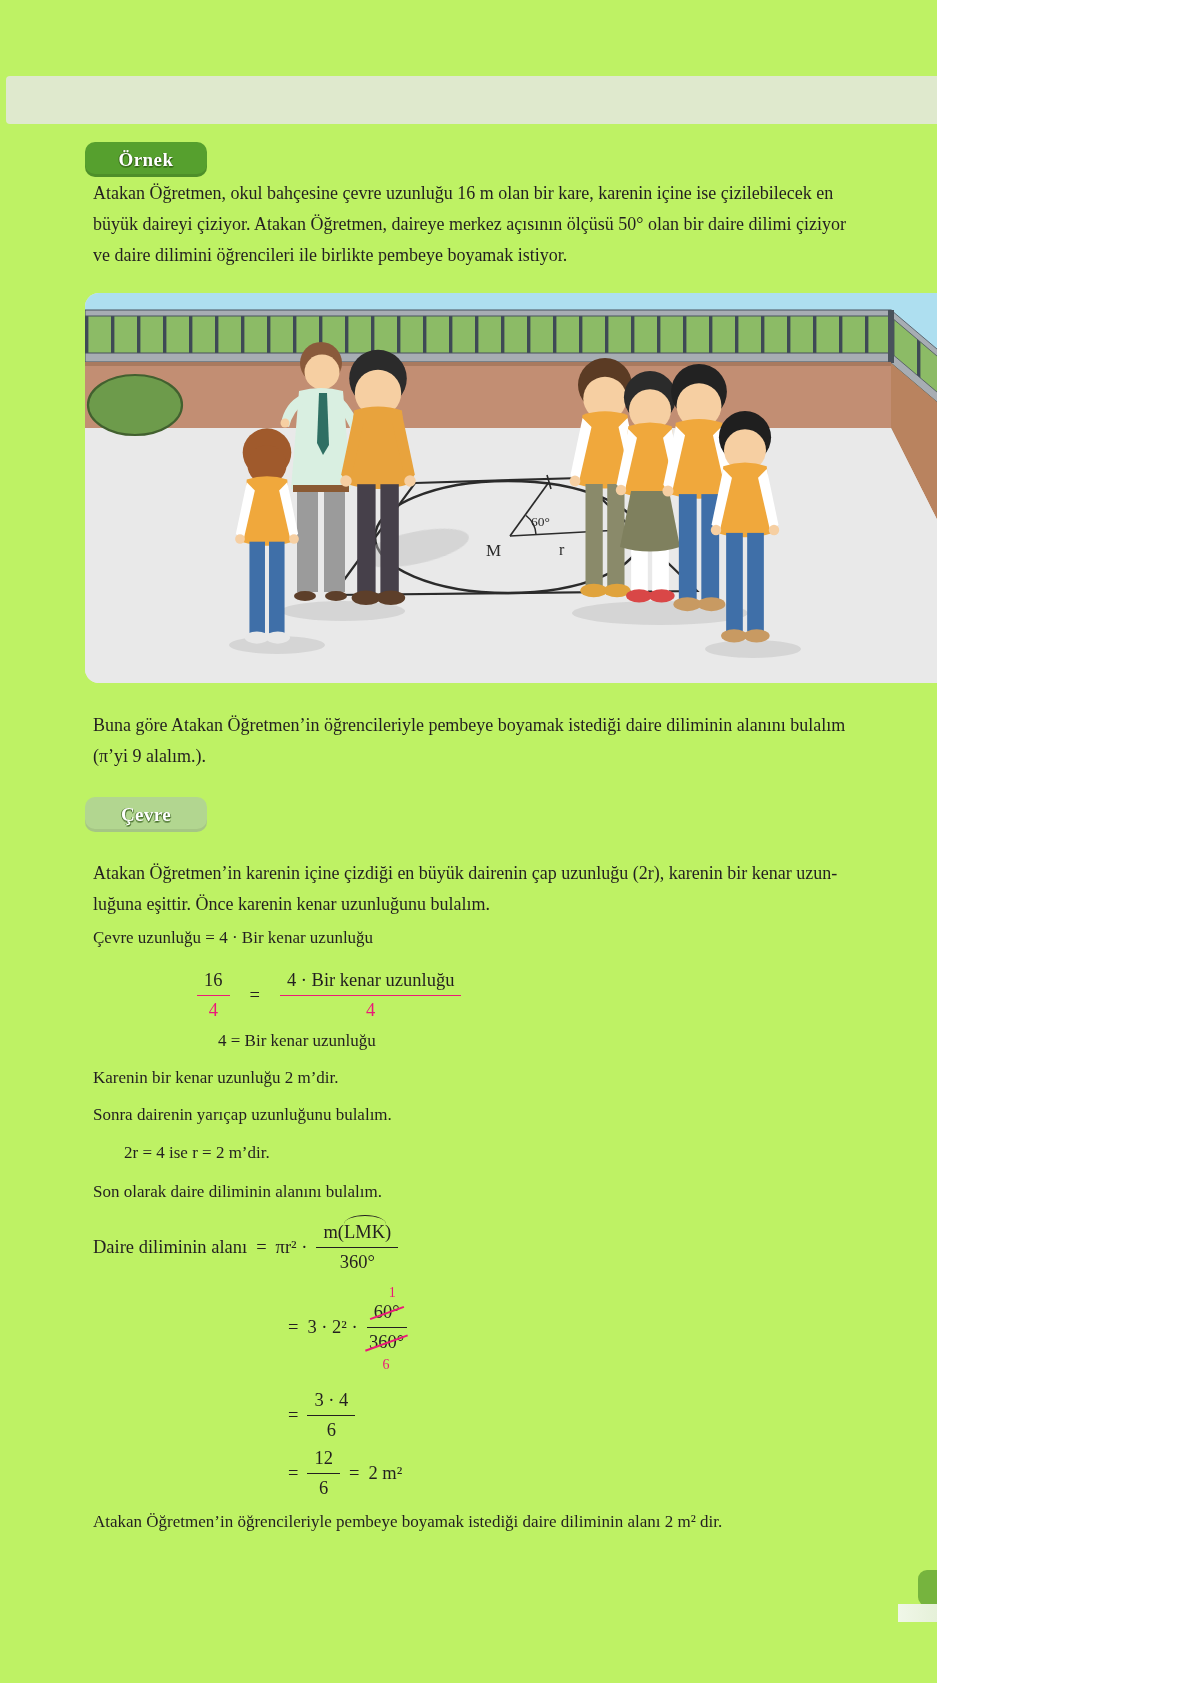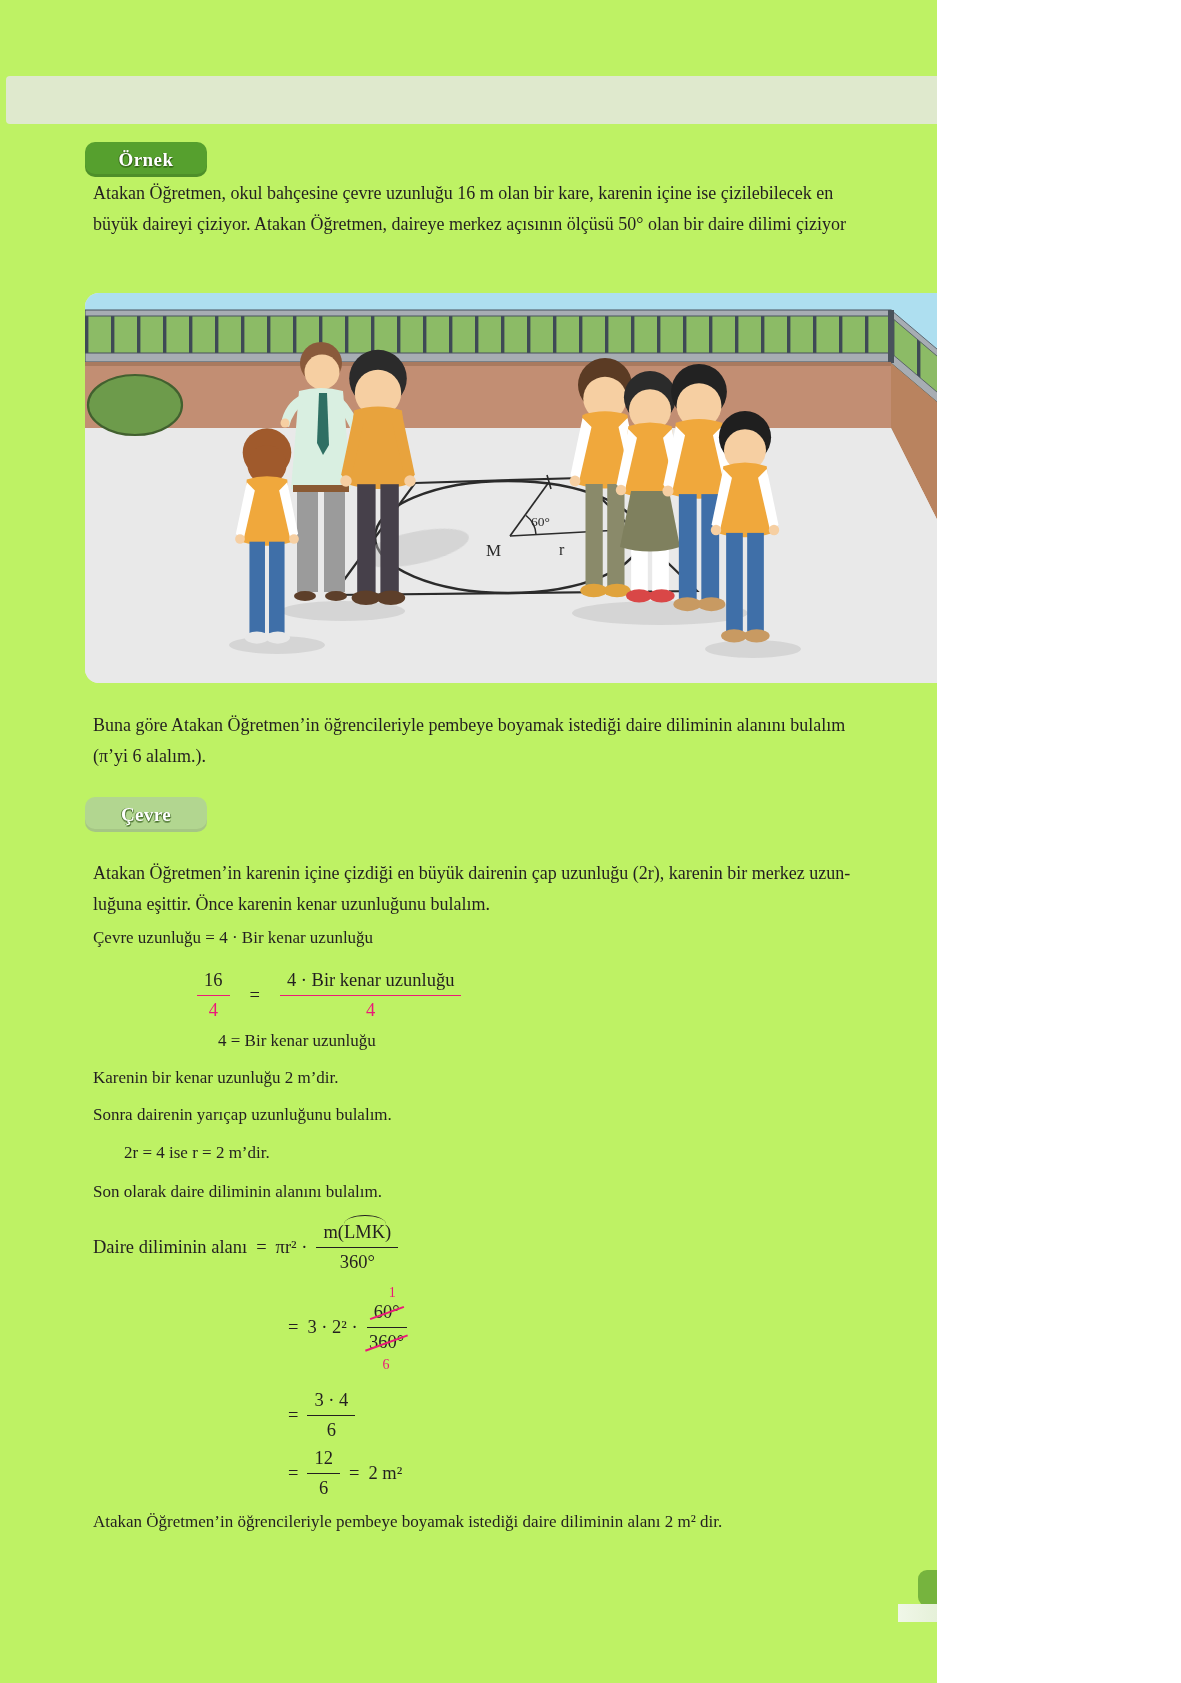--- a/index.html
+++ b/index.html
@@ -61,20 +61,21 @@
 <div class="page">
 
   <div class="topbar"></div>
   <div class="topbar-cap"></div>
 
   <div class="tag tag-ornek">Örnek</div>
 
   <div class="textblock" style="top:178px;">
     <div class="textline">Atakan Öğretmen, okul bahçesine çevre uzunluğu 16 m olan bir kare, karenin içine ise çizilebilecek en</div>
     <div class="textline">büyük daireyi çiziyor. Atakan Öğretmen, daireye merkez açısının ölçüsü 50° olan bir daire dilimi çiziyor</div>
+    <div class="textline">ve daire dilimini öğrencileri ile birlikte pembeye boyamak istiyor.</div>
   </div>
 
   <div class="figure-card">
     <svg width="905" height="390" viewBox="0 0 905 390">
       <defs>
         <pattern id="posts" width="26" height="46" patternUnits="userSpaceOnUse">
           <rect x="0" y="0" width="3.4" height="46" fill="#3e4a55"></rect>
         </pattern>
         <g id="fig-person">
           <circle cx="0" cy="-4" r="18" fill="var(--hair)"></circle>
@@ -157,27 +158,27 @@
       <use href="#fig-person" transform="translate(520,98) scale(1.5)" style="--hair:#5b3b24;--skin:#f6cfa2;--top:#f0a83c;--sleeve:#ffffff;--legs:#8a8a6a;--shoes:#e0a33c"></use>
       <use href="#fig-person" transform="translate(565,110) scale(1.45)" style="--hair:#2b2b2b;--skin:#f6cfa2;--top:#f0a83c;--sleeve:#ffffff;--legs:#ffffff;--shoes:#d94747"></use>
       <path d="M 546,198 L 584,198 L 595,254 Q 565,263 535,254 Z" fill="#7f805e"></path>
       <use href="#fig-person" transform="translate(614,105) scale(1.55)" style="--hair:#222222;--skin:#f6cfa2;--top:#f0a83c;--sleeve:#ffffff;--legs:#3f6fa8;--shoes:#c89a62"></use>
       <use href="#fig-person" transform="translate(660,150) scale(1.45)" style="--hair:#1f1f1f;--skin:#f6cfa2;--top:#f0a83c;--sleeve:#ffffff;--legs:#3f6fa8;--shoes:#c89a62"></use>
     </svg>
   </div>
 
   <div class="textblock" style="top:710px;">
     <div class="textline">Buna göre Atakan Öğretmen’in öğrencileriyle pembeye boyamak istediği daire diliminin alanını bulalım</div>
-    <div class="textline">(π’yi 6 alalım.).</div>
+    <div class="textline">(π’yi 9 alalım.).</div>
   </div>
 
   <div class="tag tag-cozum">Çevre</div>
 
   <div class="textblock" style="top:858px;">
-    <div class="textline">Atakan Öğretmen’in karenin içine çizdiği en büyük dairenin çap uzunluğu (2r), karenin bir merkez uzun-</div>
+    <div class="textline">Atakan Öğretmen’in karenin içine çizdiği en büyük dairenin çap uzunluğu (2r), karenin bir kenar uzun-</div>
     <div class="textline">luğuna eşittir. Önce karenin kenar uzunluğunu bulalım.</div>
   </div>
 
   <div class="eqline" style="left:93px;top:928px;">Çevre uzunluğu = 4 · Bir kenar uzunluğu</div>
 
   <div class="eqrow" style="left:197px;top:966px;height:58px;gap:20px;">
     <span class="frac pinkbar">
       <span class="num">16</span>
       <span class="den">4</span>
     </span>

